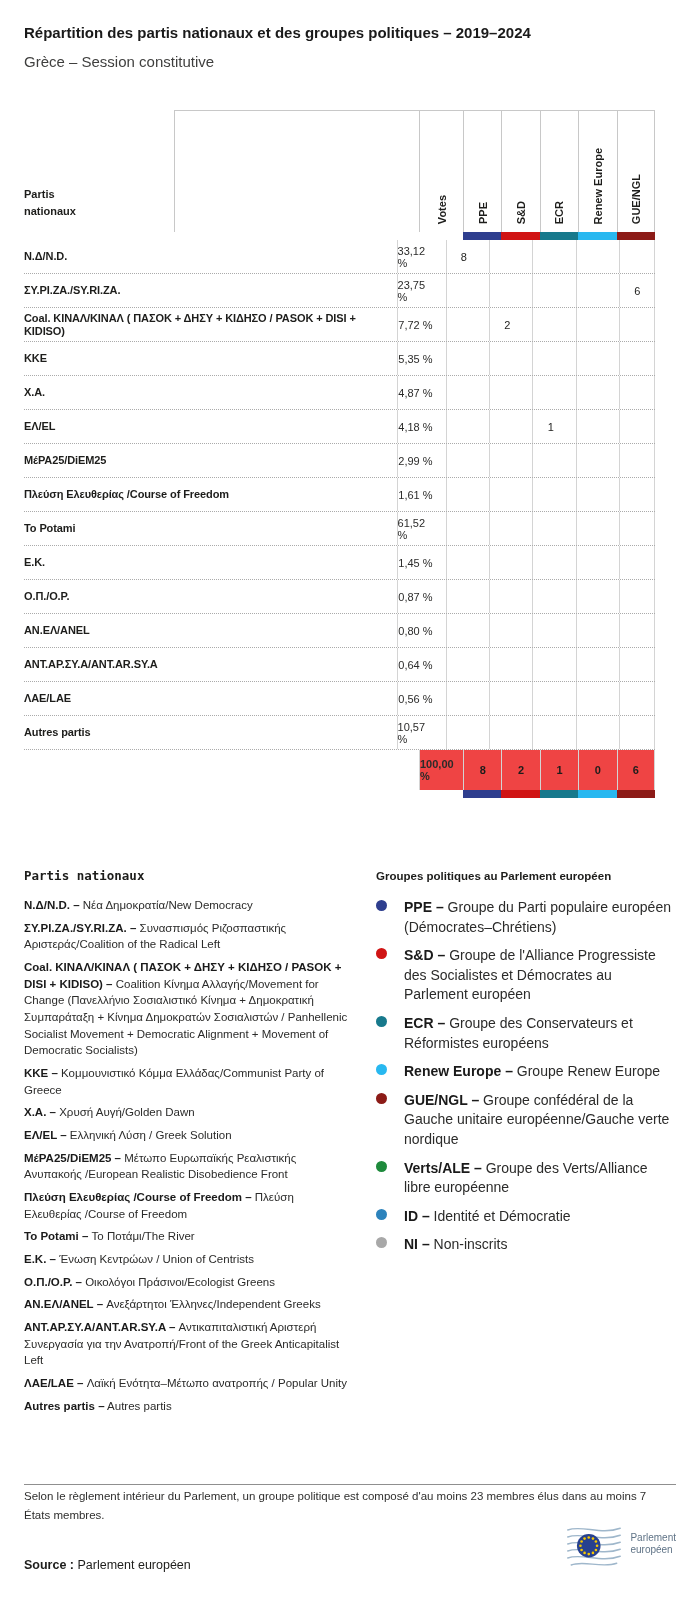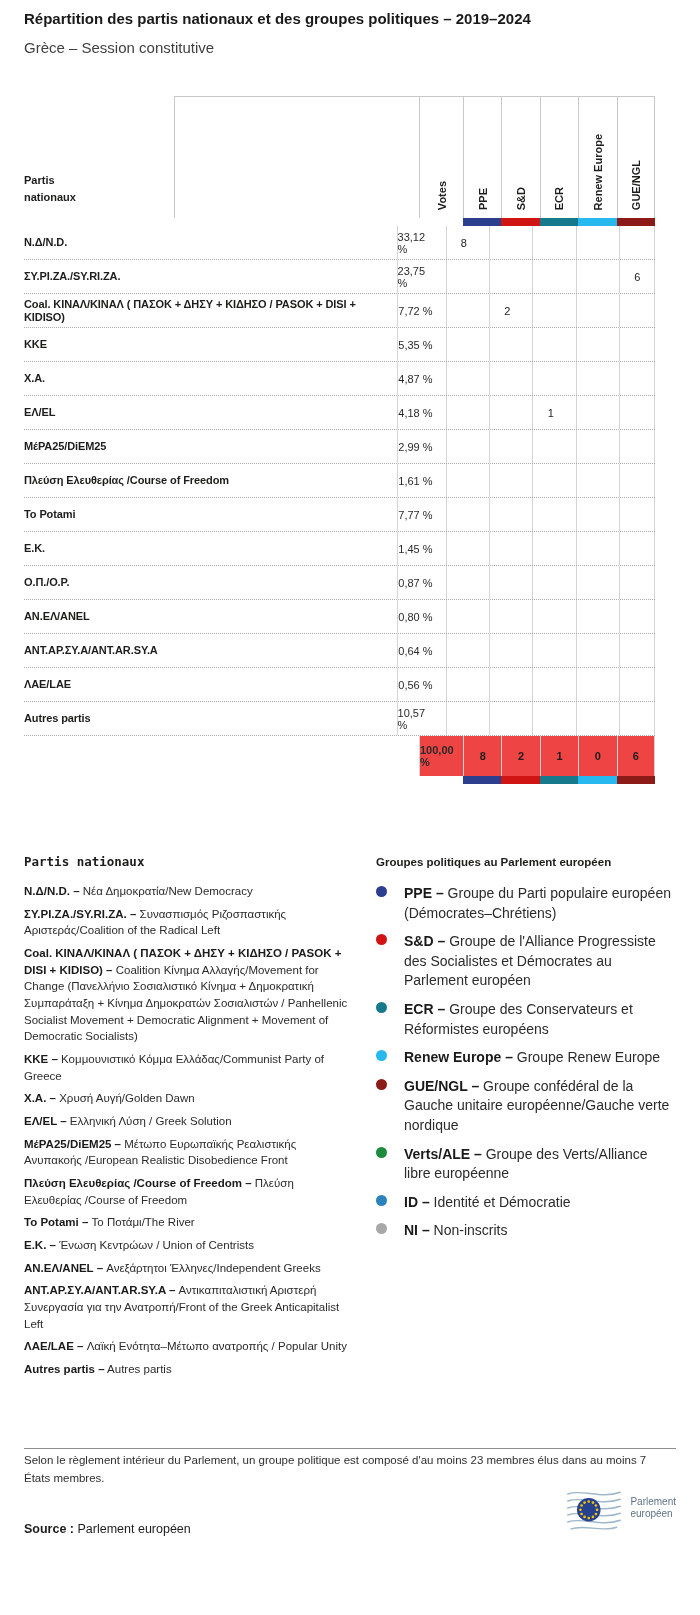--- a/index.html
+++ b/index.html
@@ -1,18 +1,18 @@
 <!DOCTYPE html>
 <html><head>
 <meta charset="utf-8">
 <style>
   * { box-sizing: border-box; margin: 0; padding: 0; }
   html, body { background: #ffffff; }
   body { width: 700px; font-family: "Liberation Sans", sans-serif; color: #1d1d1b; }
-  .page { width: 700px; min-height: 1615px; padding: 6px 24px 24px; background: #fff; }
+  .page { width: 700px; min-height: 1615px; padding: 20px 24px 24px; background: #fff; }
 
   .title { font-size: 15px; font-weight: 700; margin: 4px 0 10px; color: #1a1a1a; }
   .subtitle { font-size: 15px; font-weight: 400; color: #3f3f3e; margin: 12px 0 40px; }
 
   
   .table { width: 631px; }
   .thead { display: flex; height: 122px; }
   .th-label { width: 151px; border-right: 1px solid #c8c8c8; display: flex; align-items: flex-end; }
   .th-label .lbl { width: 58px; font-size: 11px; font-weight: 700; line-height: 1.55; padding-bottom: 12px; overflow-wrap: anywhere; }
   .th-spacer { width: 244px; border-top: 1px solid #c8c8c8; }
@@ -191,21 +191,21 @@
           <div class="cell votes">1,61 %</div>
           <div class="cell seat"></div>
           <div class="cell seat"></div>
           <div class="cell seat"></div>
           <div class="cell seat"></div>
           <div class="cell seat"></div>
         </div>
 
         <div class="trow">
           <div class="cell party">To Potami</div>
-          <div class="cell votes">7,77 %</div>
+          <div class="cell votes">61,52 %</div>
           <div class="cell seat"></div>
           <div class="cell seat"></div>
           <div class="cell seat"></div>
           <div class="cell seat"></div>
           <div class="cell seat"></div>
         </div>
 
         <div class="trow">
           <div class="cell party">Ε.Κ.</div>
           <div class="cell votes">1,45 %</div>
@@ -311,20 +311,21 @@
           <p class="pitem"><b>ΕΛ/EL –</b> <span>Ελληνική Λύση / Greek Solution</span></p>
 
           <p class="pitem"><b>ΜέΡΑ25/DiEM25 –</b> <span>Μέτωπο Ευρωπαϊκής Ρεαλιστικής Ανυπακοής /European Realistic Disobedience Front</span></p>
 
           <p class="pitem"><b>Πλεύση Ελευθερίας /Course of Freedom –</b> <span>Πλεύση Ελευθερίας /Course of Freedom</span></p>
 
           <p class="pitem"><b>To Potami –</b> <span>Το Ποτάμι/The River</span></p>
 
           <p class="pitem"><b>Ε.Κ. –</b> <span>Ένωση Κεντρώων / Union of Centrists</span></p>
 
+          <p class="pitem"><b>Ο.Π./O.P. –</b> <span>Οικολόγοι Πράσινοι/Ecologist Greens</span></p>
 
           <p class="pitem"><b>ΑΝ.ΕΛ/ANEL –</b> <span>Ανεξάρτητοι Έλληνες/Independent Greeks</span></p>
 
           <p class="pitem"><b>ΑΝΤ.ΑΡ.ΣΥ.Α/ANT.AR.SY.A –</b> <span>Αντικαπιταλιστική Αριστερή Συνεργασία για την Ανατροπή/Front of the Greek Anticapitalist Left</span></p>
 
           <p class="pitem"><b>ΛΑΕ/LAE –</b> <span>Λαϊκή Ενότητα–Μέτωπο ανατροπής / Popular Unity</span></p>
 
           <p class="pitem"><b>Autres partis –</b> <span>Autres partis</span></p>
         </div>
     </div>

